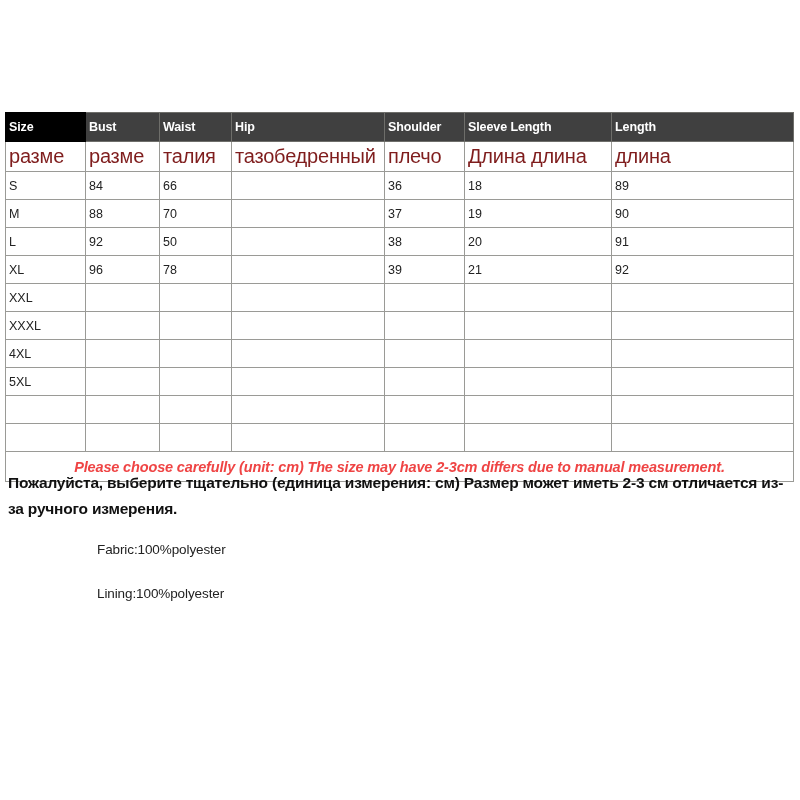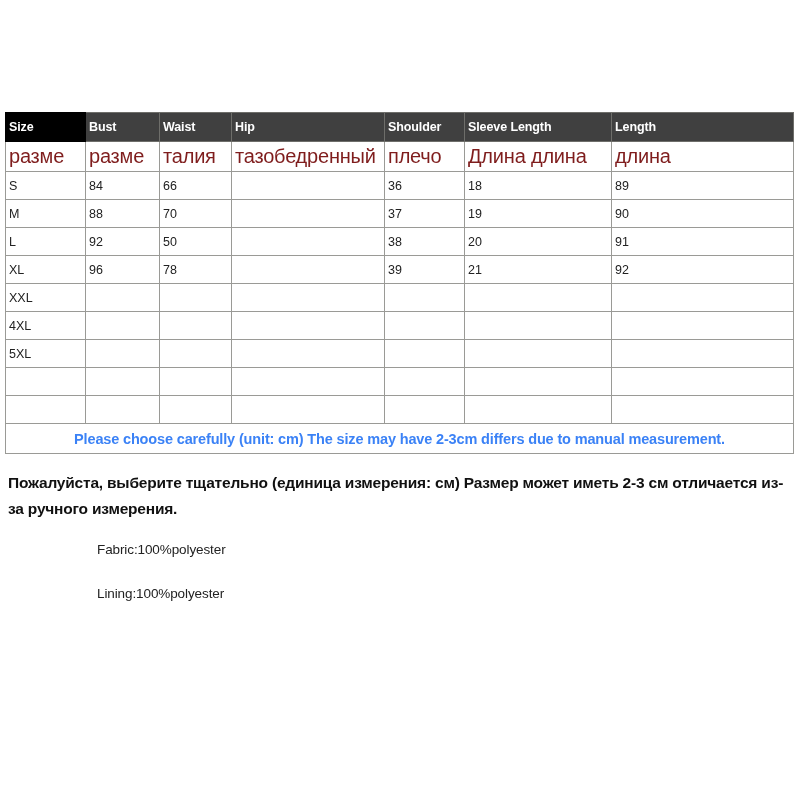--- a/index.html
+++ b/index.html
@@ -83,25 +83,26 @@
     height: 28px;
   }
 
   
   tr.note-row td {
     height: 30px;
     text-align: center;
     padding: 0;
   }
   .note-en {
-    color: #3b82f6;
+    color: #ef4444;
     font-weight: bold;
     font-size: 14.5px;
     letter-spacing: -0.15px;
     white-space: nowrap;
+    font-style: italic;
   }
 
   
   col.c-size     { width: 80px; }
   col.c-bust     { width: 74px; }
   col.c-waist    { width: 72px; }
   col.c-hip      { width: 153px; }
   col.c-shoulder { width: 80px; }
   col.c-sleeve   { width: 147px; }
   col.c-length   { width: 182px; }
@@ -208,20 +209,29 @@
         <tr class="data-row">
           <td>XXL</td>
           <td></td>
           <td></td>
           <td></td>
           <td></td>
           <td></td>
           <td></td>
         </tr>
         <tr class="data-row">
+          <td>XXXL</td>
+          <td></td>
+          <td></td>
+          <td></td>
+          <td></td>
+          <td></td>
+          <td></td>
+        </tr>
+        <tr class="data-row">
           <td>4XL</td>
           <td></td>
           <td></td>
           <td></td>
           <td></td>
           <td></td>
           <td></td>
         </tr>
         <tr class="data-row">
           <td>5XL</td>

